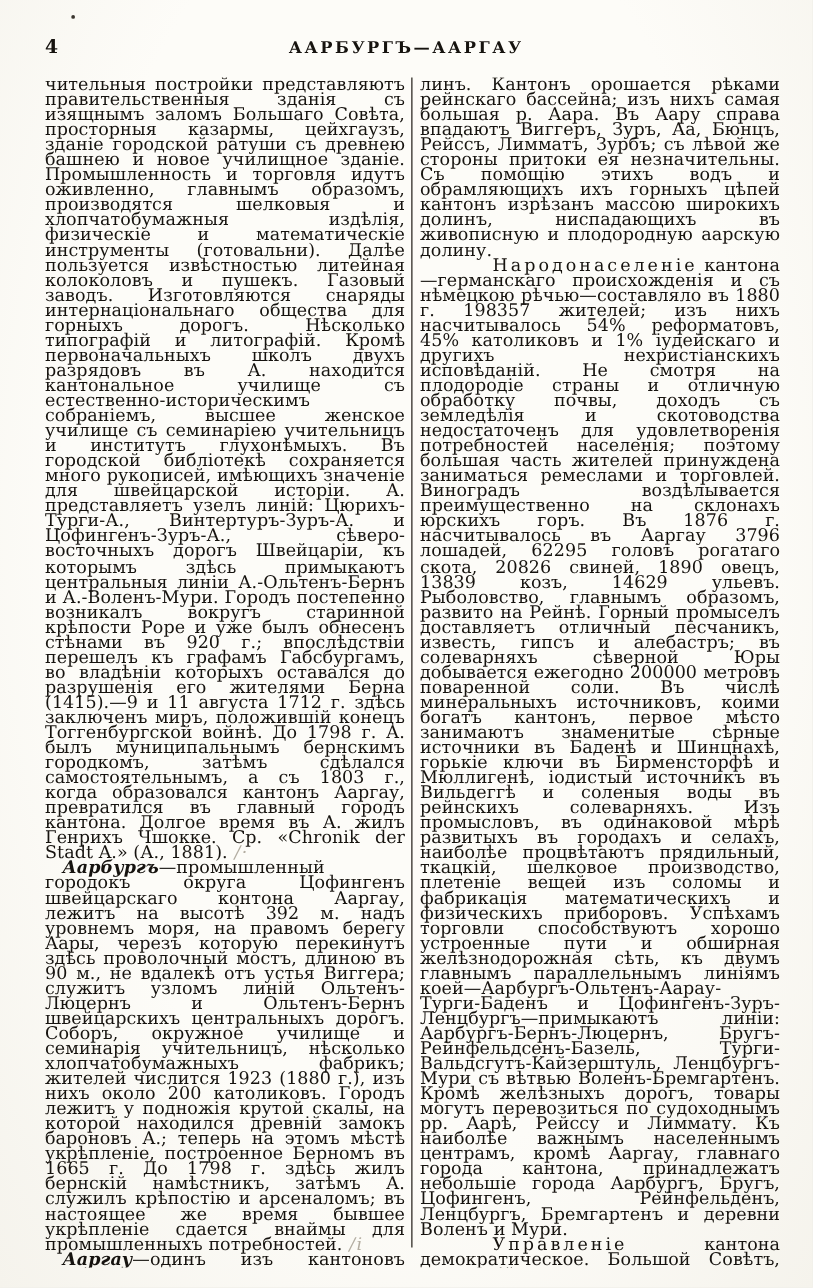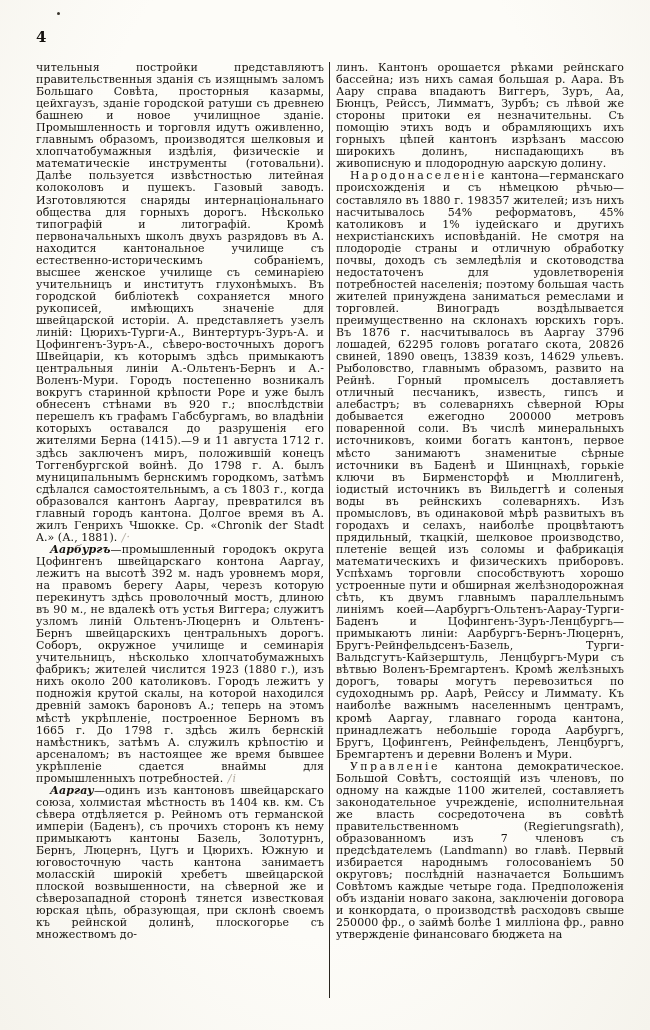--- a/index.html
+++ b/index.html
@@ -31,49 +31,50 @@
   }
   .columns {
     position: absolute; top: 62px; left: 36px;
     width: 588px; height: 952px;
     display: flex;
   }
   .col {
     width: 288px; height: 100%;
     overflow: hidden;
     text-align: justify;
-    font-size: 11px;
+    font-size: 14px;
     line-height: 12.05px;
     letter-spacing: 0.05px;
   }
   .divider {
     width: 1px; height: 936px;
     background: #29251f;
     margin-left: 5px; margin-right: 6px;
     flex: none;
   }
   .col-right { flex: 1; }
   .para { margin: 0; text-indent: 14px; }
   .para.continuation { text-indent: 0; }
   .lead-bold { font-weight: bold; font-style: italic; }
-  .lead-spaced { letter-spacing: 2.4px; }
+  .lead-spaced { letter-spacing: 2.4px; margin-left: 44px; }
   .pencil {
     color: #b3ada1;
     font-style: italic;
     letter-spacing: 1px;
   }
 </style>
 </head>
 <body>
 
 <div class="page">
   <div class="speck"></div>
 
   <div class="page-number">4</div>
 
+  <div class="header-title">ААРБУРГЪ—ААРГАУ</div>
 
   <div class="columns">
 
     <div class="col col-left">
       <p class="para continuation"><span>чительныя постройки представляютъ правительственныя зданія съ изящнымъ заломъ Большаго Совѣта, просторныя казармы, цейхгаузъ, зданіе городской ратуши съ древнею башнею и новое училищное зданіе. Промышленность и торговля идутъ оживленно, главнымъ образомъ, производятся шелковыя и хлопчатобумажныя издѣлія, физическіе и математическіе инструменты (готовальни). Далѣе пользуется извѣстностью литейная колоколовъ и пушекъ. Газовый заводъ. Изготовляются снаряды интернаціональнаго общества для горныхъ дорогъ. Нѣсколько типографій и литографій. Кромѣ первоначальныхъ школъ двухъ разрядовъ въ А. находится кантональное училище съ естественно-историческимъ собраніемъ, высшее женское училище съ семинаріею учительницъ и институтъ глухонѣмыхъ. Въ городской библіотекѣ сохраняется много рукописей, имѣющихъ значеніе для швейцарской исторіи. А. представляетъ узелъ линій: Цюрихъ-Турги-А., Винтертуръ-Зуръ-А. и Цофингенъ-Зуръ-А., сѣверо-восточныхъ дорогъ Швейцаріи, къ которымъ здѣсь примыкаютъ центральныя линіи А.-Ольтенъ-Бернъ и А.-Воленъ-Мури. Городъ постепенно возникалъ вокругъ старинной крѣпости Роре и уже былъ обнесенъ стѣнами въ 920 г.; впослѣдствіи перешелъ къ графамъ Габсбургамъ, во владѣніи которыхъ оставался до разрушенія его жителями Берна (1415).—9 и 11 августа 1712 г. здѣсь заключенъ миръ, положившій конецъ Тоггенбургской войнѣ. До 1798 г. А. былъ муниципальнымъ бернскимъ городкомъ, затѣмъ сдѣлался самостоятельнымъ, а съ 1803 г., когда образовался кантонъ Ааргау, превратился въ главный городъ кантона. Долгое время въ А. жилъ Генрихъ Чшокке. Ср. «Chronik der Stadt A.» (А., 1881).</span><span class="pencil"> /·</span></p>
 
       <p class="para"><span class="lead-bold">Аарбургъ</span><span>—промышленный городокъ округа Цофингенъ швейцарскаго контона Ааргау, лежитъ на высотѣ 392 м. надъ уровнемъ моря, на правомъ берегу Аары, черезъ которую перекинутъ здѣсь проволочный мостъ, длиною въ 90 м., не вдалекѣ отъ устья Виггера; служитъ узломъ линій Ольтенъ-Люцернъ и Ольтенъ-Бернъ швейцарскихъ центральныхъ дорогъ. Соборъ, окружное училище и семинарія учительницъ, нѣсколько хлопчатобумажныхъ фабрикъ; жителей числится 1923 (1880 г.), изъ нихъ около 200 католиковъ. Городъ лежитъ у подножія крутой скалы, на которой находился древній замокъ бароновъ А.; теперь на этомъ мѣстѣ укрѣпленіе, построенное Берномъ въ 1665 г. До 1798 г. здѣсь жилъ бернскій намѣстникъ, затѣмъ А. служилъ крѣпостію и арсеналомъ; въ настоящее же время бывшее укрѣпленіе сдается внаймы для промышленныхъ потребностей.</span><span class="pencil"> /i</span></p>
 
       <p class="para"><span class="lead-bold">Ааргау</span><span>—одинъ изъ кантоновъ швейцарскаго союза, холмистая мѣстность въ 1404 кв. км. Съ сѣвера отдѣляется р. Рейномъ отъ германской имперіи (Баденъ), съ прочихъ сторонъ къ нему примыкаютъ кантоны Базель, Золотурнъ, Бернъ, Люцернъ, Цугъ и Цюрихъ. Южную и юговосточную часть кантона занимаетъ моласскій широкій хребетъ швейцарской плоской возвышенности, на сѣверной же и сѣверозападной сторонѣ тянется известковая юрская цѣпь, образующая, при склонѣ своемъ къ рейнской долинѣ, плоскогорье съ множествомъ до-</span></p>
     </div>

